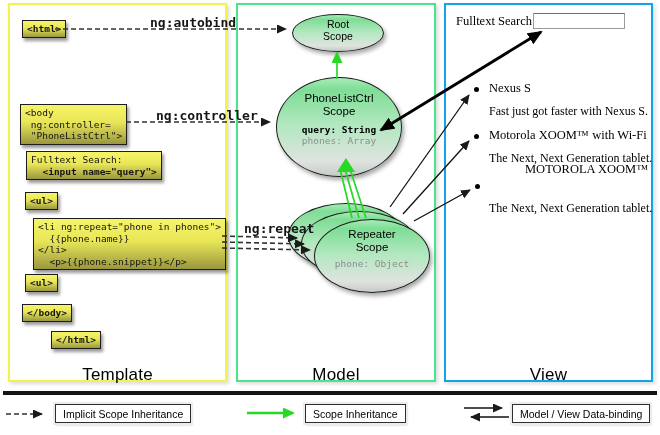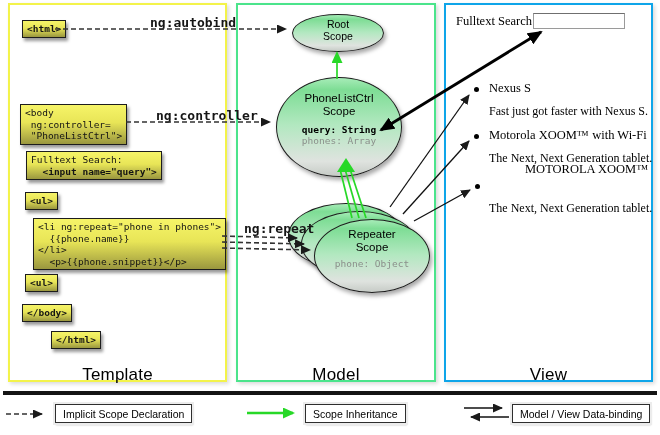--- a/index.html
+++ b/index.html
@@ -147,21 +147,21 @@
 
   <span class="dot" style="left:474px;top:134px;"></span>
   <div class="serif view-title" style="left:489px;top:128px;">Motorola XOOM™ with Wi-Fi</div>
   <div class="serif view-desc" style="left:489px;top:151px;">The Next, Next Generation tablet.</div>
 
   <span class="dot" style="left:475px;top:184px;"></span>
   <div class="serif view-title" style="left:489px;top:162px;margin-left:36px;">MOTOROLA XOOM™</div>
   <div class="serif view-desc" style="left:489px;top:201px;">The Next, Next Generation tablet.</div>
 
   <div class="separator"></div>
-  <div class="legend-box" style="left:55px;">Implicit Scope Declaration</div>
+  <div class="legend-box" style="left:55px;">Implicit Scope Inheritance</div>
   <div class="legend-box" style="left:305px;">Scope Inheritance</div>
   <div class="legend-box" style="left:512px;">Model / View Data-binding</div>
 
   <svg class="overlay" width="660" height="435" viewBox="0 0 660 435">
     <defs>
       <marker id="arrB" markerWidth="11" markerHeight="9" refX="9" refY="4.5" orient="auto" markerUnits="userSpaceOnUse">
         <path d="M0,0 L10,4.5 L0,9 z" fill="#1a1a1a"></path>
       </marker>
       <marker id="arrBig" markerWidth="16" markerHeight="13" refX="13" refY="6.5" orient="auto-start-reverse" markerUnits="userSpaceOnUse">
         <path d="M0,0 L15,6.5 L0,13 z" fill="#000"></path>

